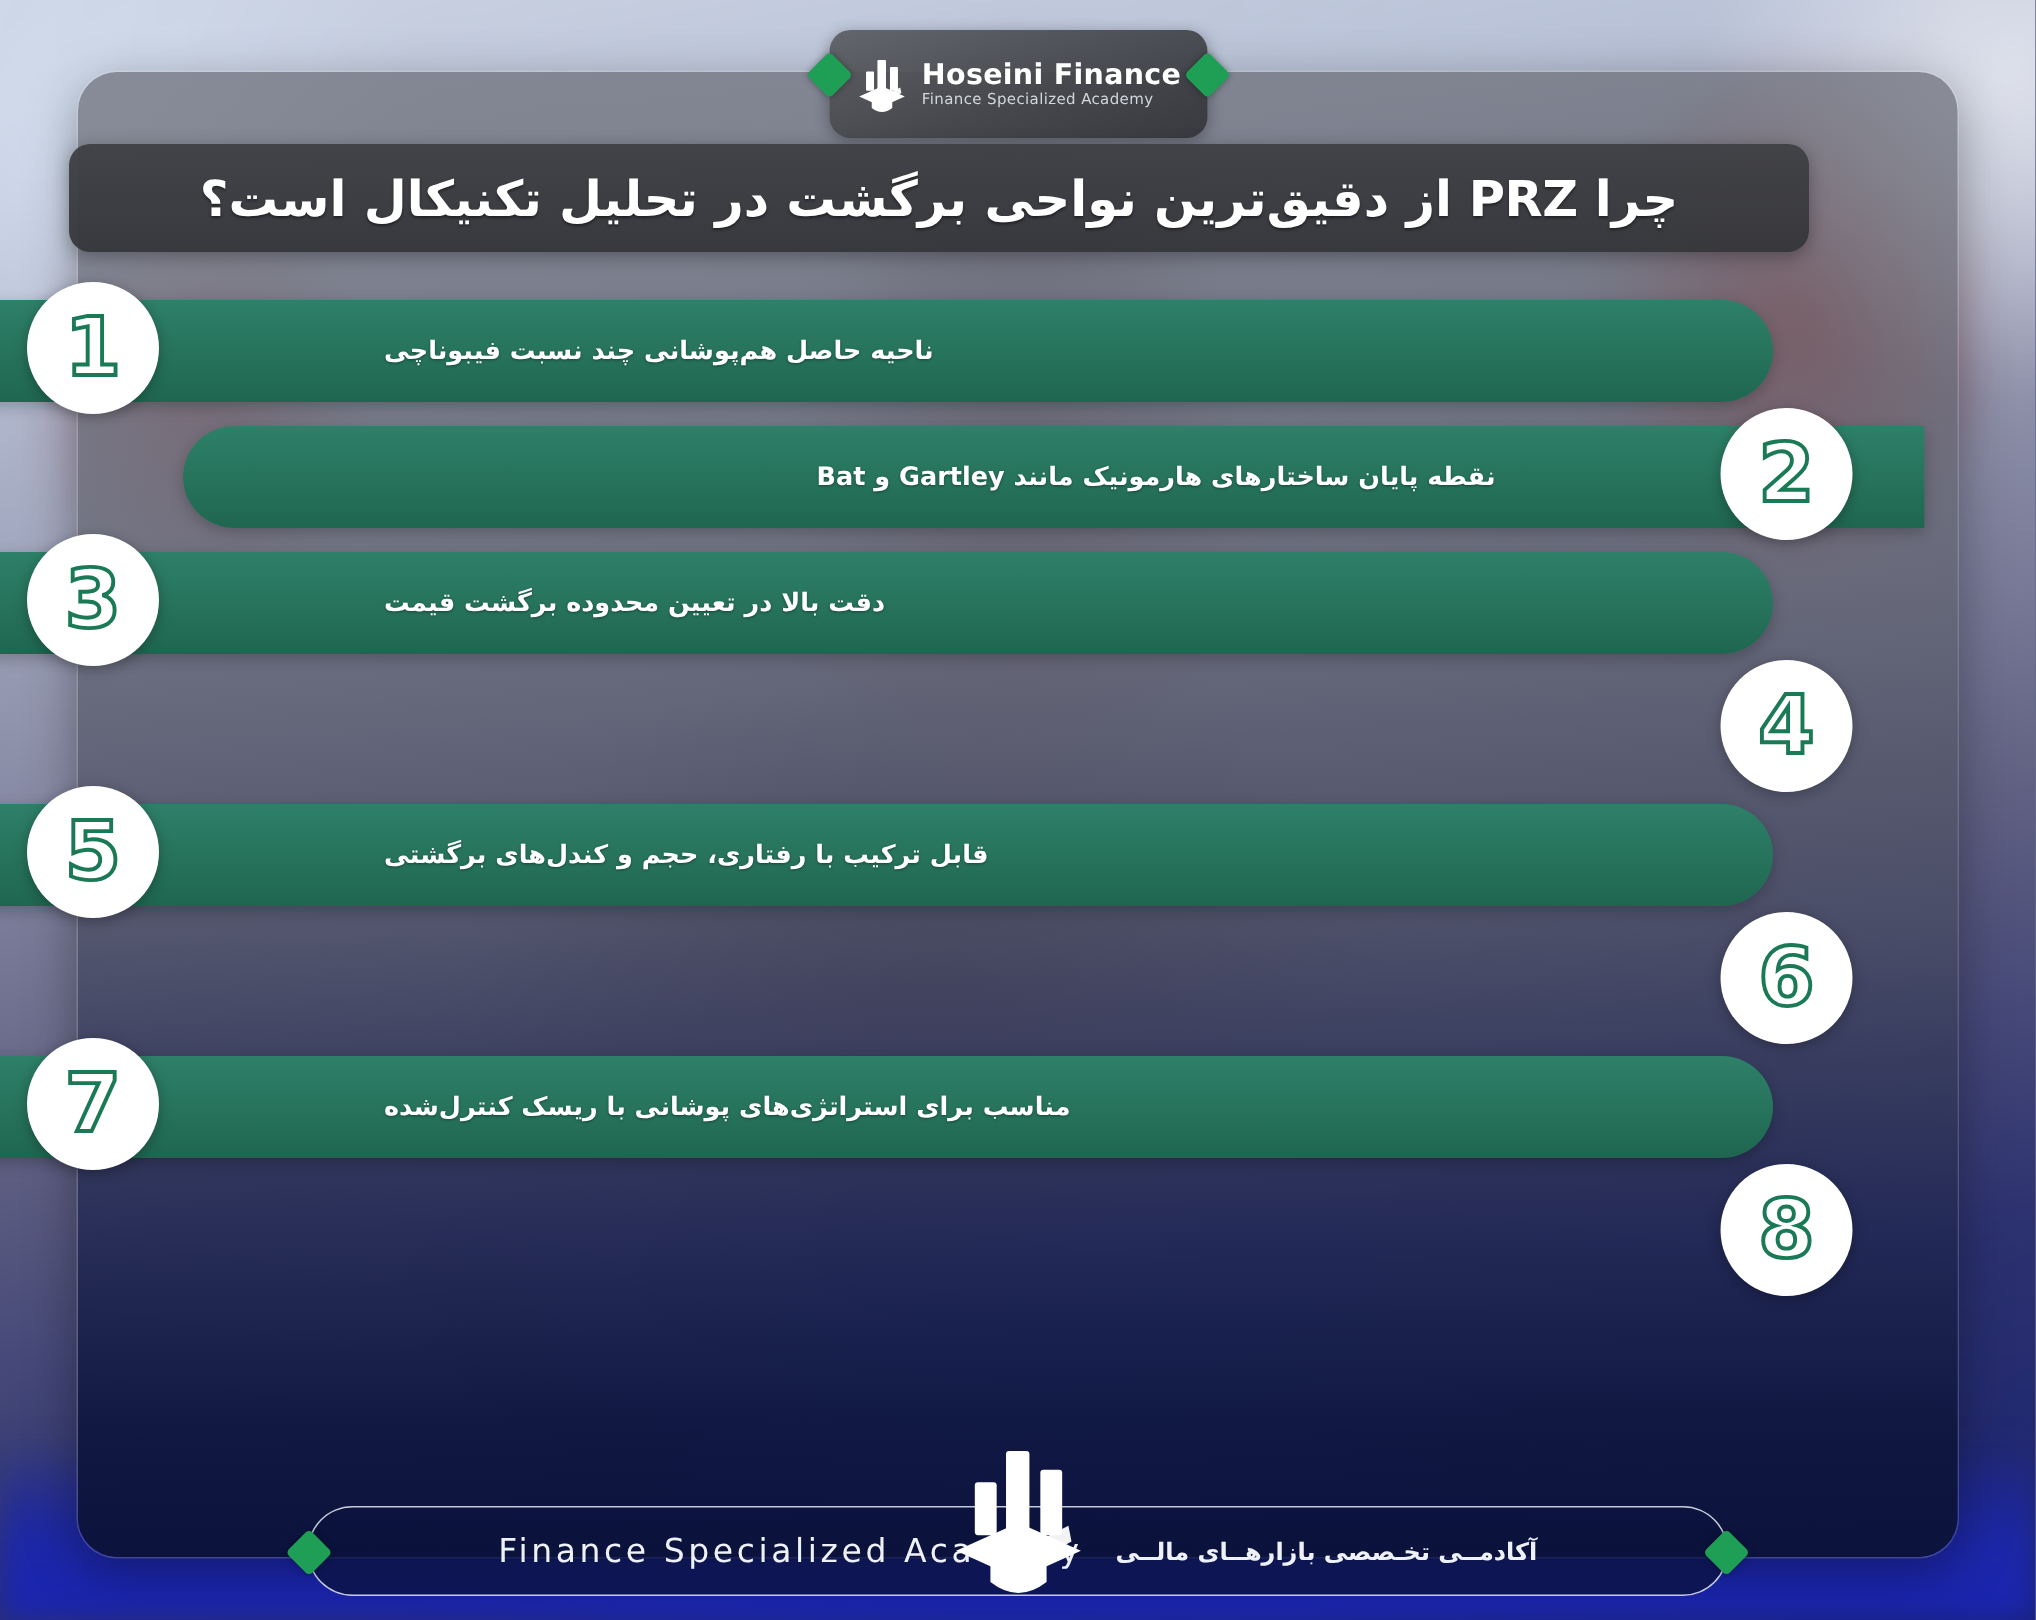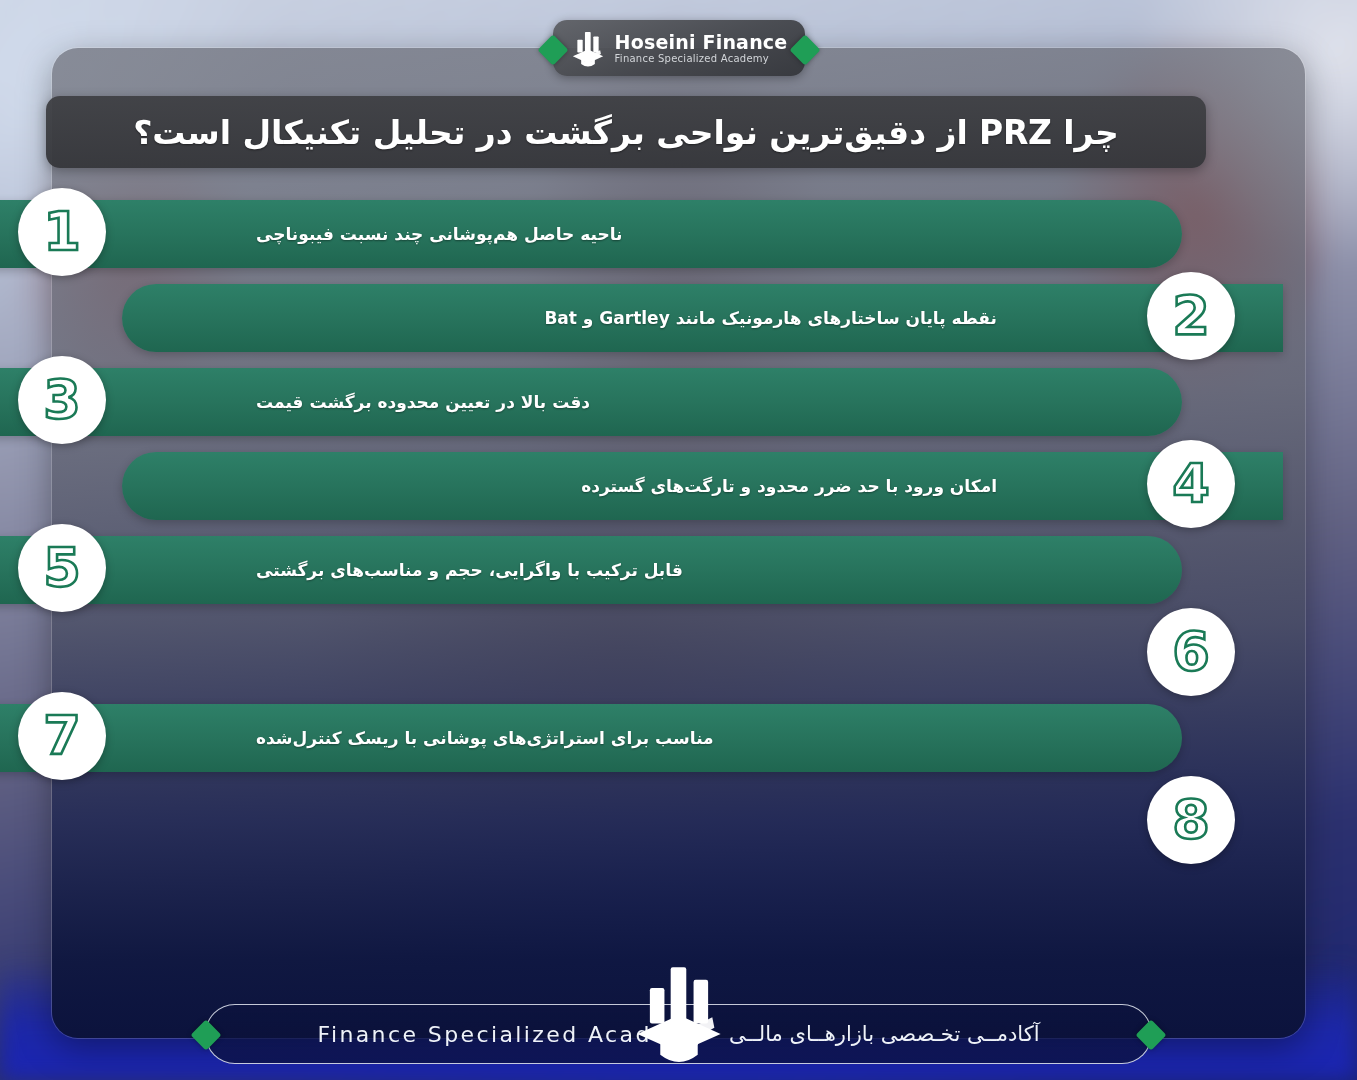--- a/index.html
+++ b/index.html
@@ -47,21 +47,21 @@
     position: absolute;
     left: 0; right: 0; bottom: 0; height: 120px;
     background: linear-gradient(180deg, rgba(22,32,150,0) 0%, #1d28a8 55%, #1a24b4 100%);
     filter: blur(10px);
   }
 
   
   #brand-pill {
     position: absolute;
     left: 553px; top: 20px;
-    width: 252px; height: 56px;
+    width: 252px; height: 72px;
     border-radius: 14px;
     background: linear-gradient(160deg, rgba(92,94,99,.93) 0%, rgba(66,68,73,.93) 55%, rgba(52,54,59,.95) 100%);
     box-shadow: 0 2px 10px rgba(0,0,0,.32);
     display: flex;
     align-items: center;
     justify-content: center;
     gap: 10px;
     direction: ltr;
   }
   .diamond {
@@ -207,21 +207,21 @@
     align-items: center;
     justify-content: center;
     gap: 22px;
     direction: rtl;
   }
   #footer-diamond-right { right: -11px; top: 19px; }
   #footer-diamond-left  { left: -11px;  top: 19px; }
 
   #footer-fa {
     font-family: "DejaVu Sans", "Liberation Sans", sans-serif;
-    font-size: 21px; font-weight: 400; color: #eef2f8; letter-spacing: 1px;
+    font-size: 16px; font-weight: 700; color: #eef2f8; letter-spacing: 1px;
   }
   #footer-en {
     font-family: "DejaVu Sans", "Liberation Sans", sans-serif;
     font-size: 22px; font-weight: 400; color: #eef2f8; letter-spacing: 2.4px;
     direction: ltr;
   }
   #footer-logo-wrap {
     position: absolute;
     left: 50%; top: -46px;
     transform: translateX(-50%);
@@ -287,31 +287,28 @@
     <div class="row odd">
       <div class="bar">
         <span class="bar-text">دقت بالا در تعیین محدوده برگشت قیمت</span>
       </div>
       <div class="num-badge">
         <span>3</span>
       </div>
     </div>
 
     <div class="row even">
-      <div class="bar">
-        <span class="bar-text">امکان ورود با حد ضرر محدود و تارگت‌های گسترده</span>
-      </div>
       <div class="num-badge">
         <span>4</span>
       </div>
     </div>
 
     <div class="row odd">
       <div class="bar">
-        <span class="bar-text">قابل ترکیب با واگرایی، حجم و مناسب‌های برگشتی</span>
+        <span class="bar-text">قابل ترکیب با رفتاری، حجم و کندل‌های برگشتی</span>
       </div>
       <div class="num-badge">
         <span>5</span>
       </div>
     </div>
 
     <div class="row even">
       <div class="num-badge">
         <span>6</span>
       </div>

